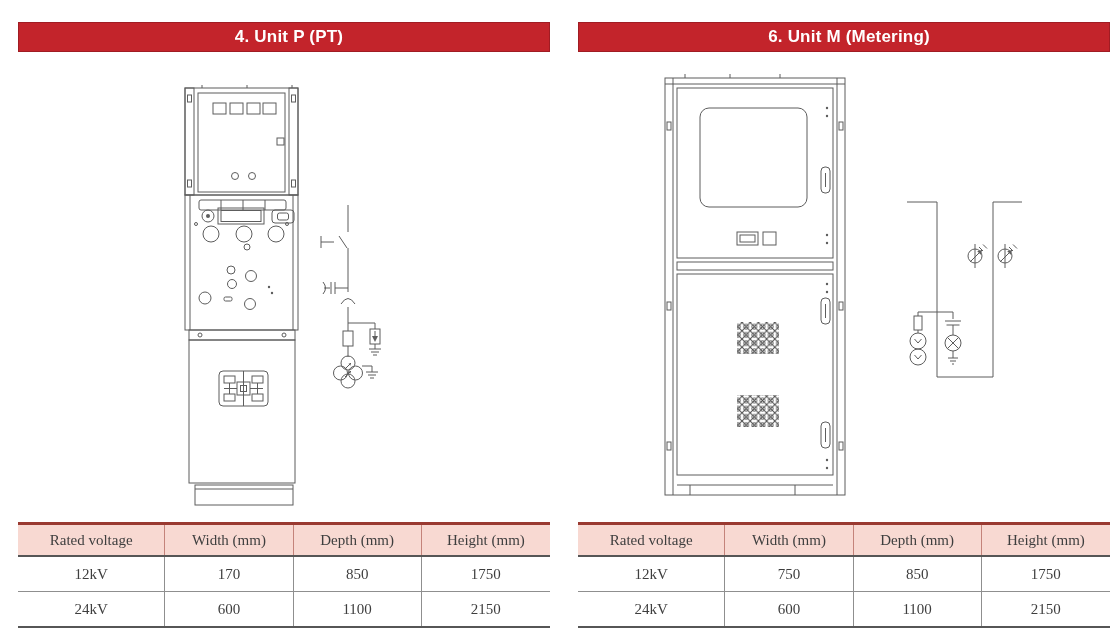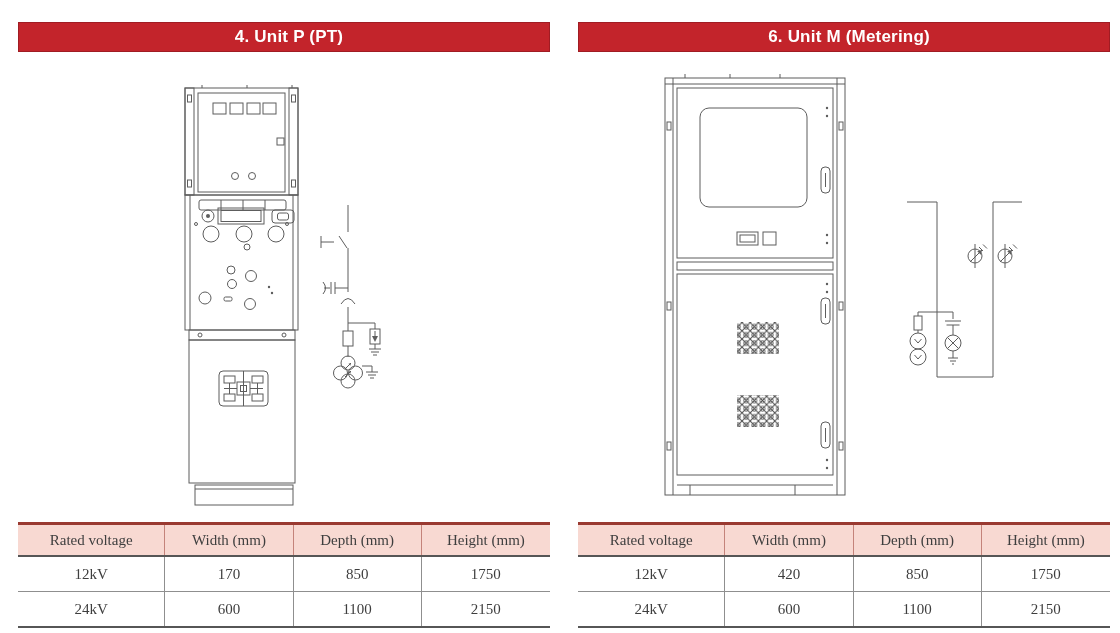--- a/index.html
+++ b/index.html
@@ -309,21 +309,21 @@
         <tr>
           <th>Rated voltage</th>
           <th>Width (mm)</th>
           <th>Depth (mm)</th>
           <th>Height (mm)</th>
         </tr>
       </thead>
       <tbody>
         <tr>
           <td>12kV</td>
-          <td>420</td>
+          <td>750</td>
           <td>850</td>
           <td>1750</td>
         </tr>
         <tr>
           <td>24kV</td>
           <td>600</td>
           <td>1100</td>
           <td>2150</td>
         </tr>
       </tbody>

